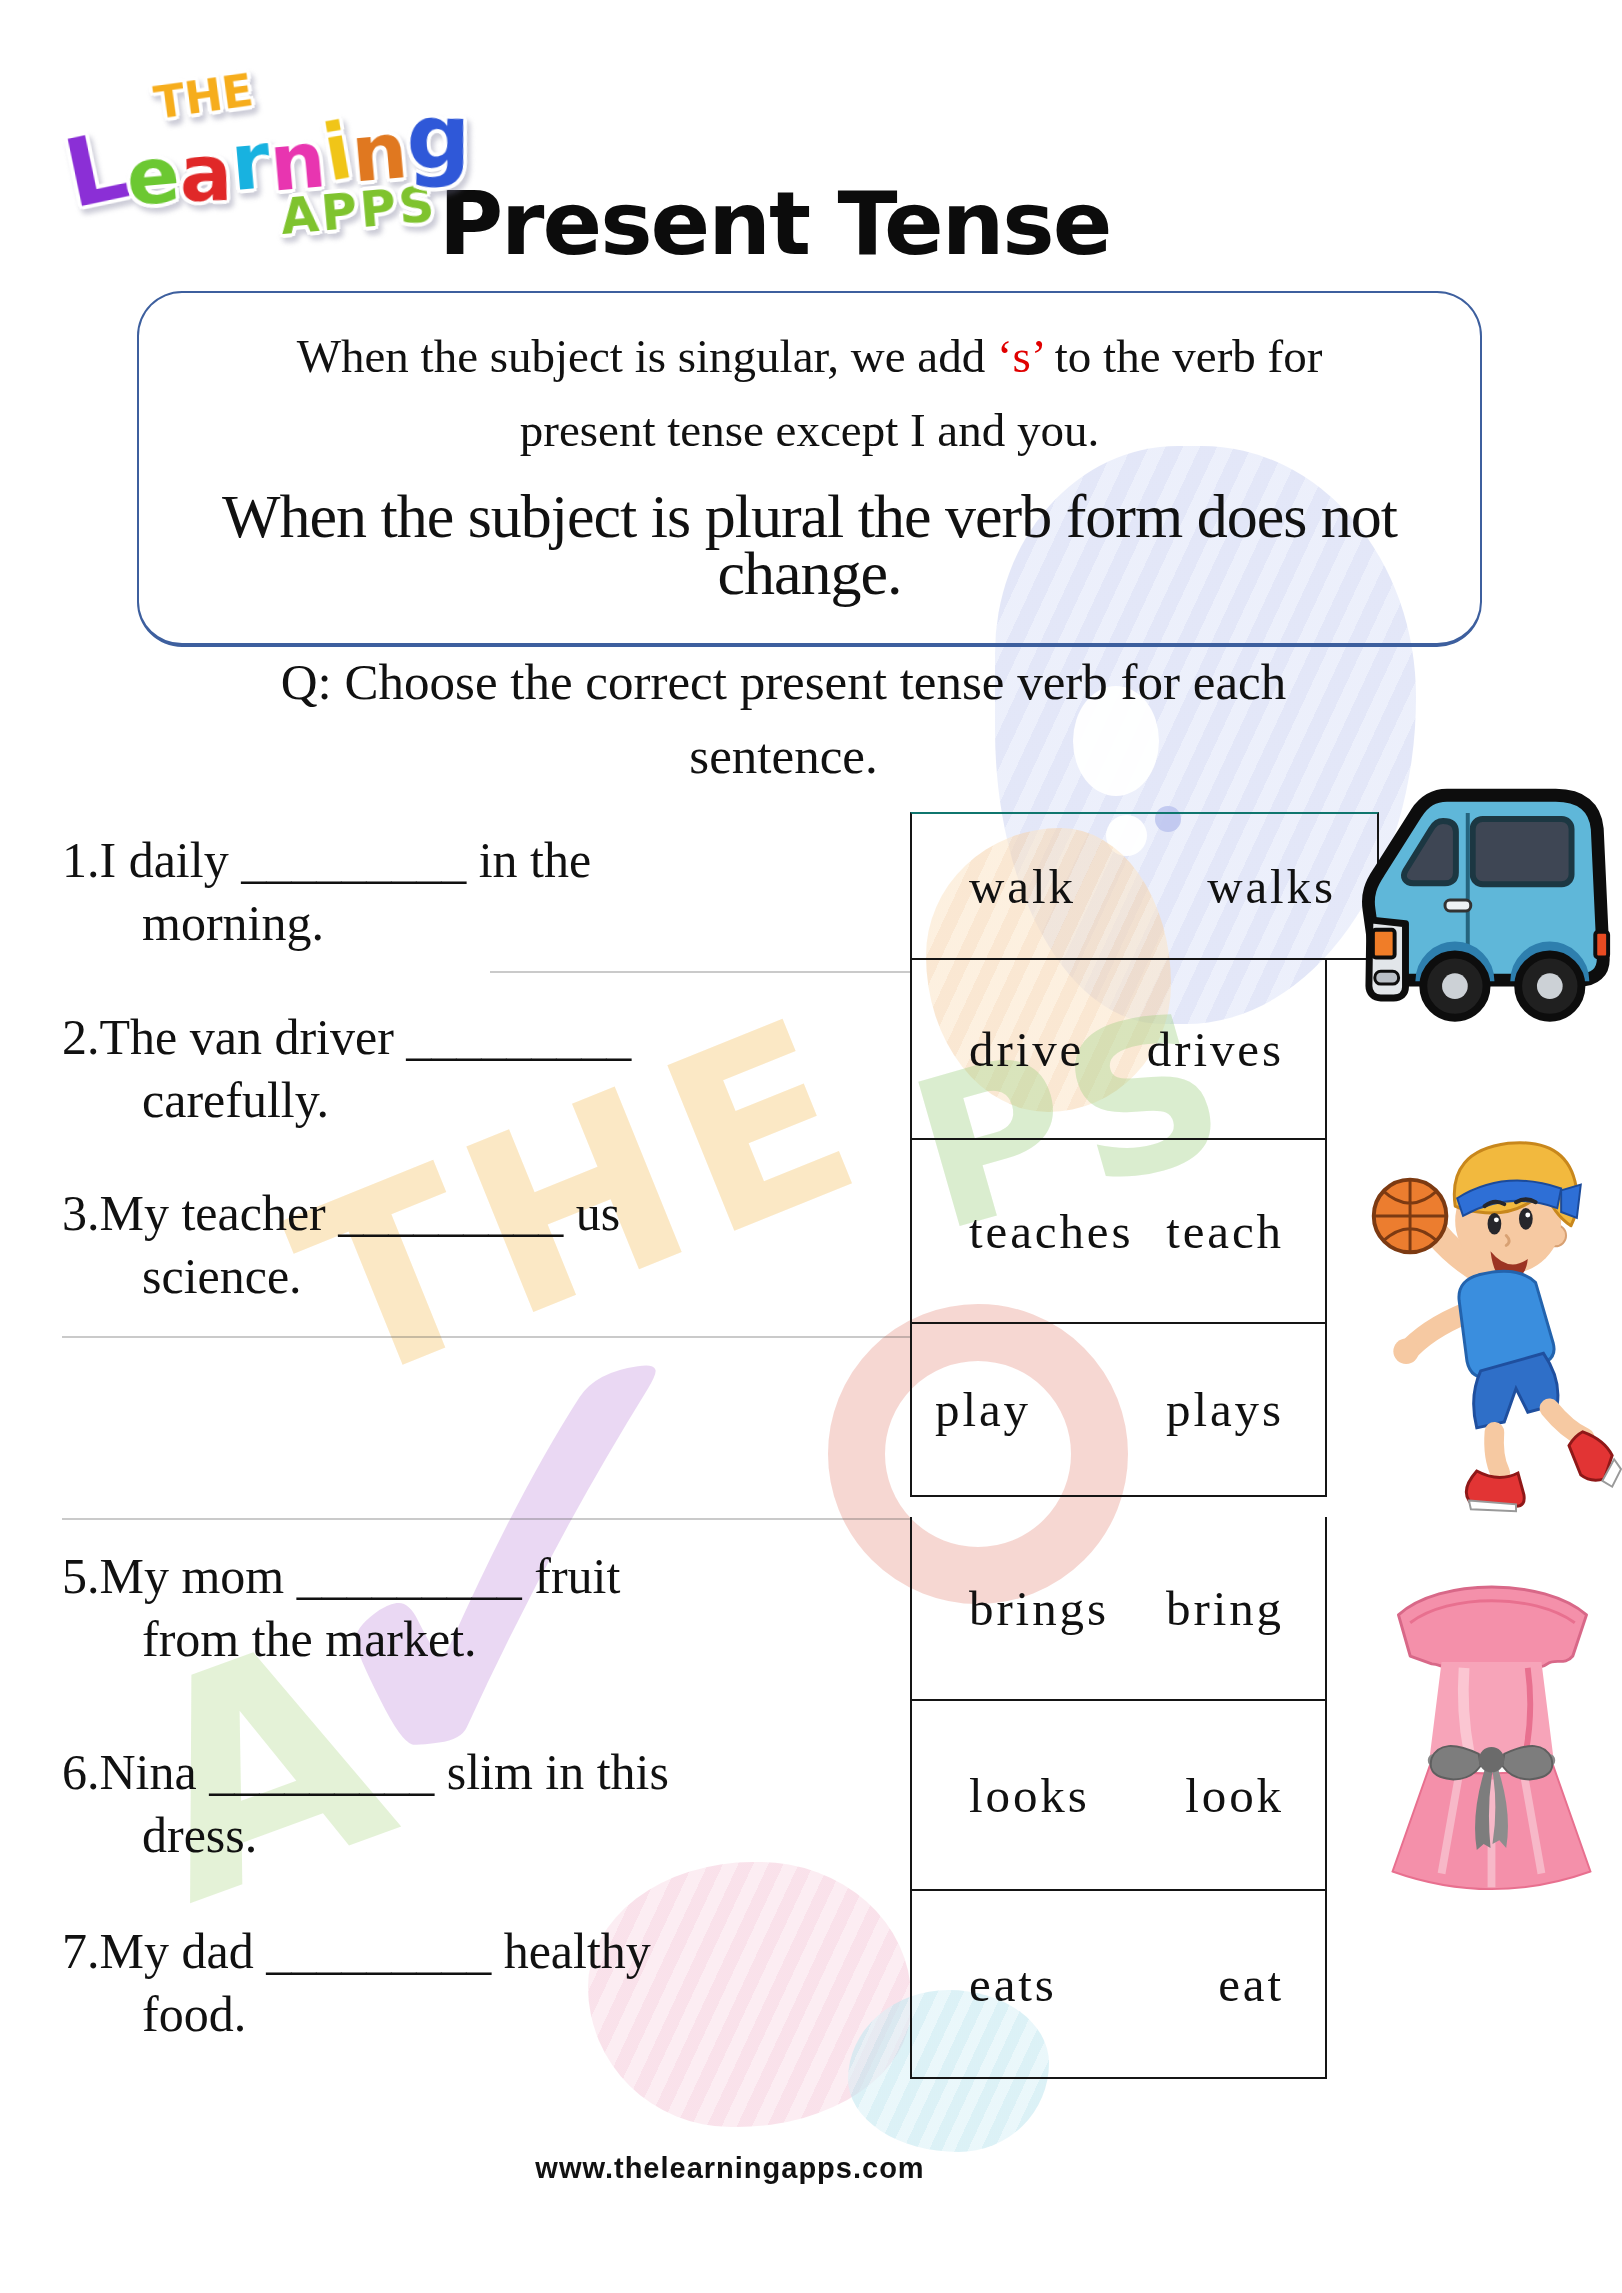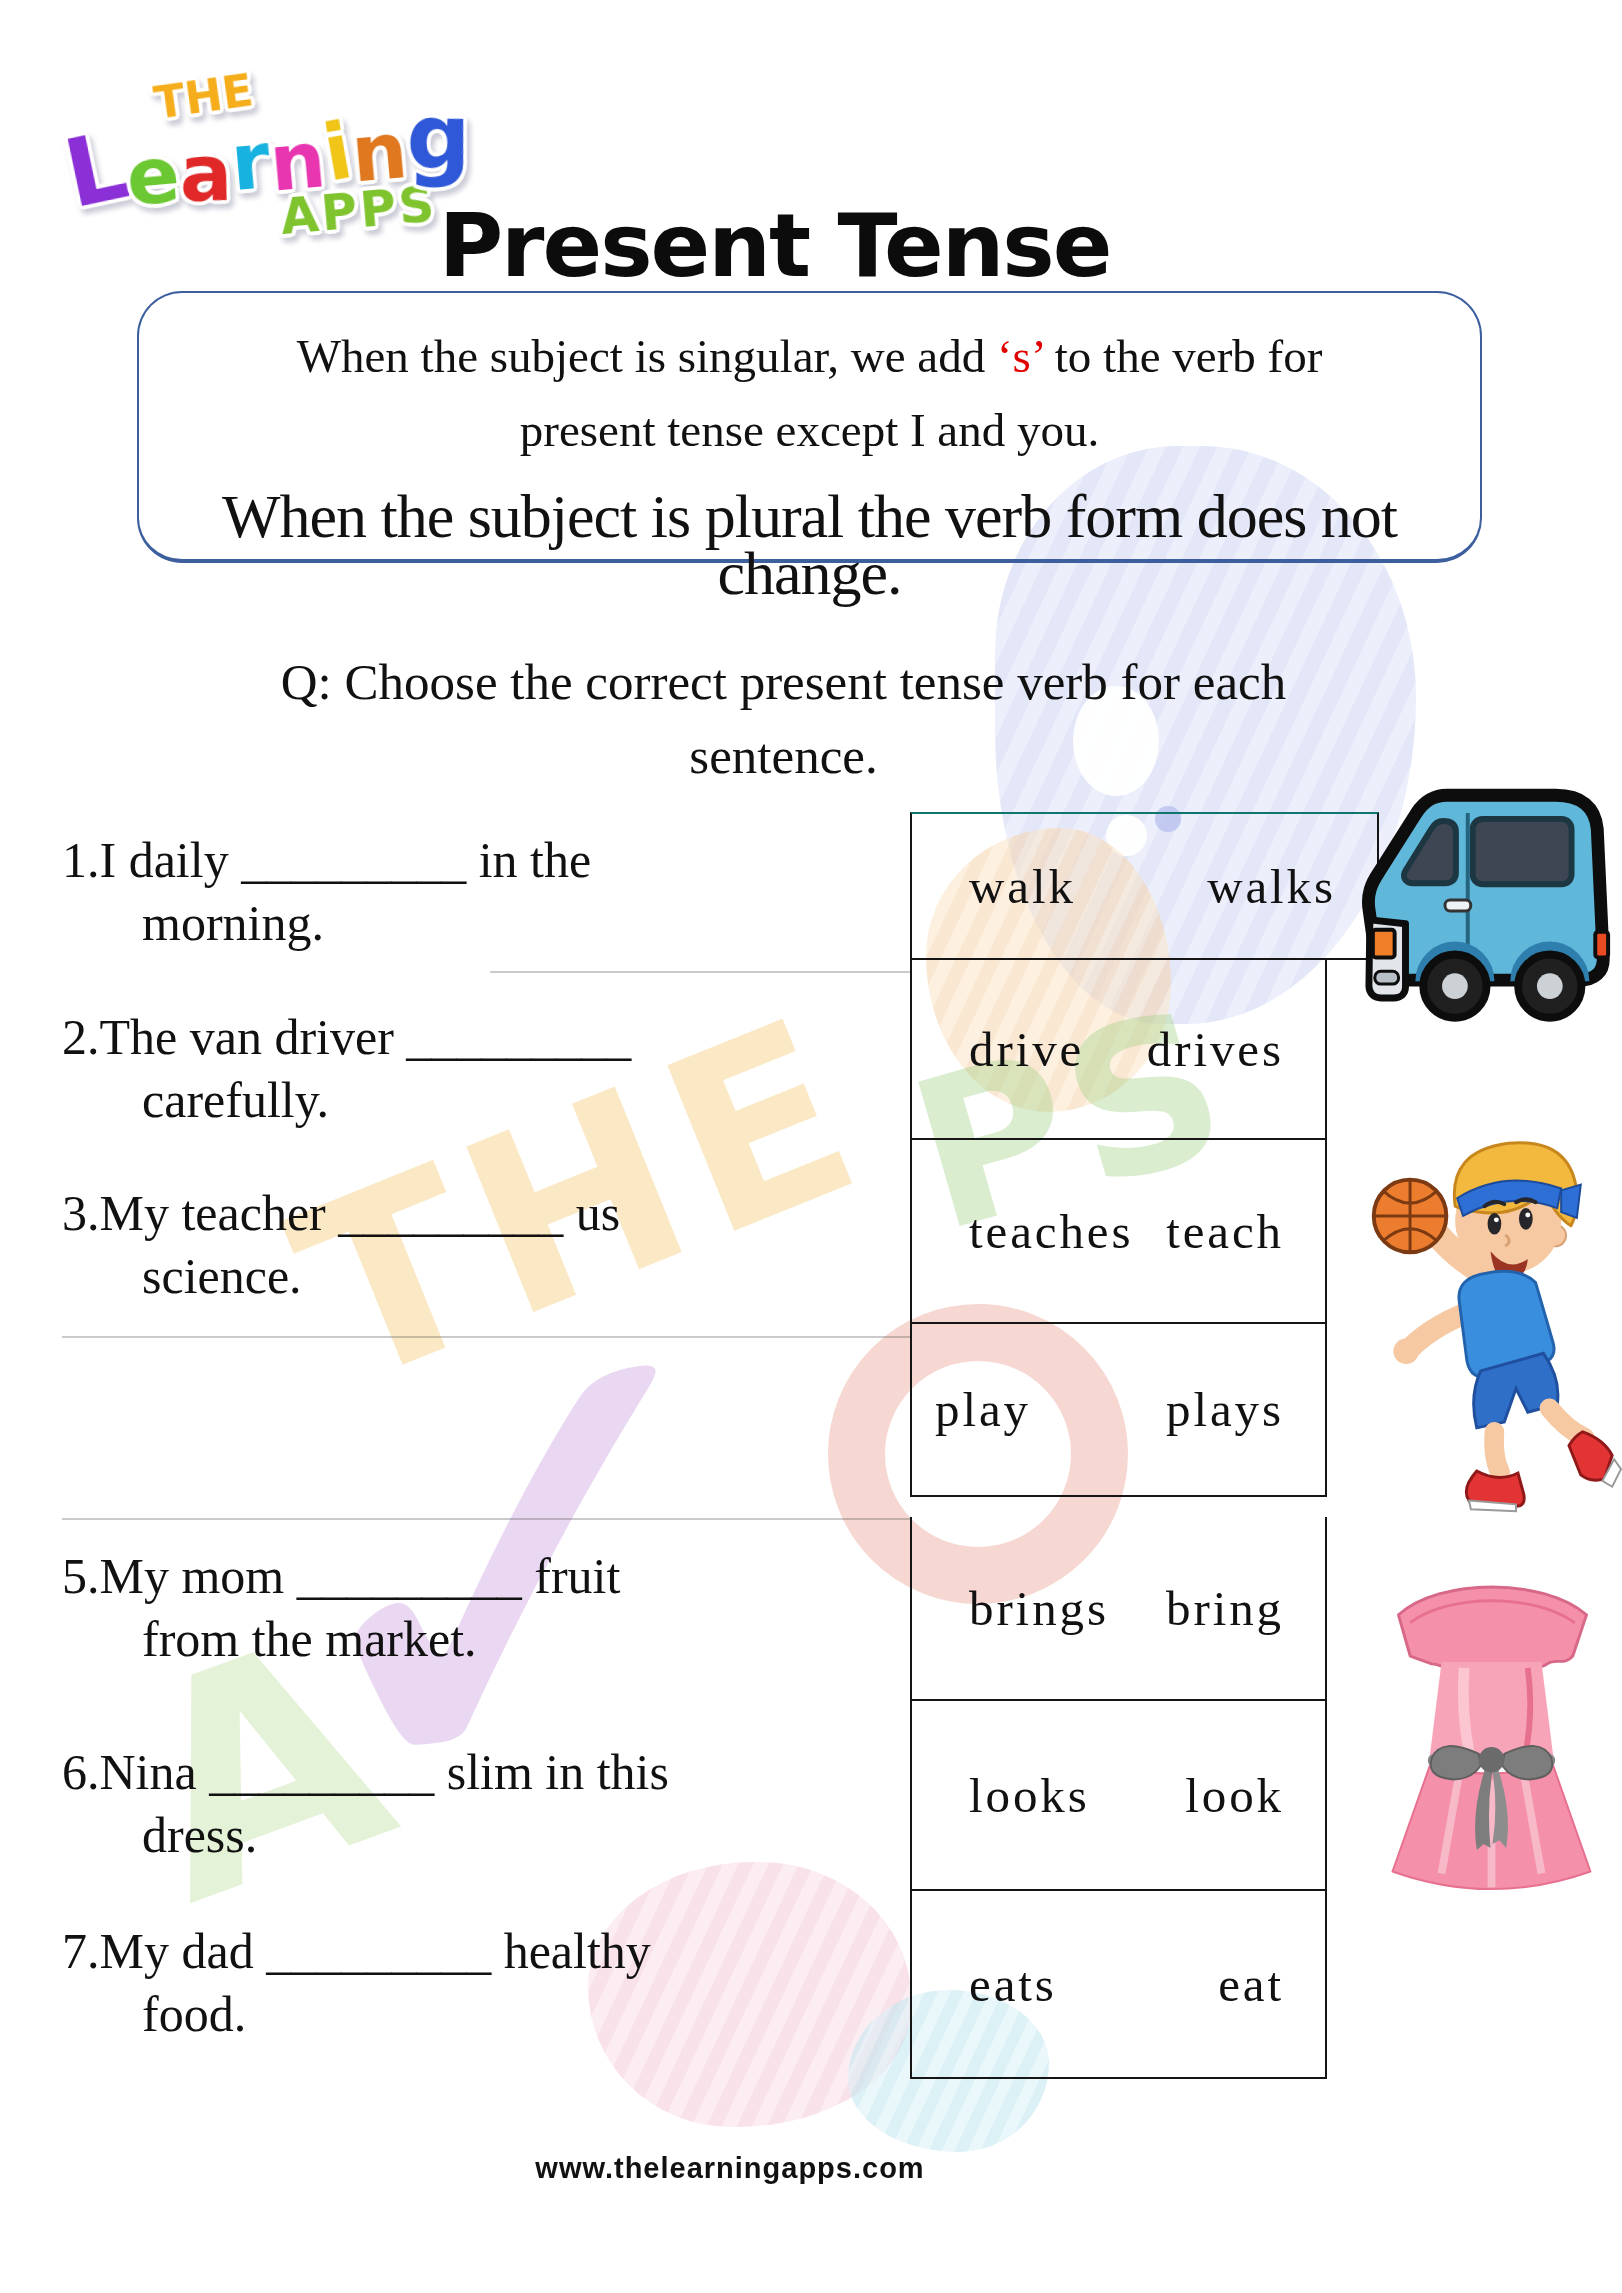--- a/index.html
+++ b/index.html
@@ -51,24 +51,24 @@
   .logo-learning .lt1{color:#6cc832;transform:translateY(7.8px);}
   .logo-learning .lt2{color:#e02828;transform:translateY(9.8px) rotate(4deg);}
   .logo-learning .lt3{color:#18b2e0;transform:translateY(2px);}
   .logo-learning .lt4{color:#e835b0;transform:translateY(5.9px);}
   .logo-learning .lt5{color:#f0c518;transform:rotate(-5deg);}
   .logo-learning .lt6{color:#e07820;transform:translateY(3.9px);}
   .logo-learning .lt7{color:#2f58d8;transform:translateY(-2px) rotate(5deg);font-size:90px;}
   .logo-apps{display:block;margin-left:210px;margin-top:-17.6px;font-size:49px;color:#7fc32e;letter-spacing:2.9px;}
 
   
-  .title{position:absolute;left:314px;top:202px;width:921px;z-index:2;text-align:center;
+  .title{position:absolute;left:314px;top:180px;width:921px;z-index:2;text-align:center;
          font-family:"DejaVu Sans",sans-serif;font-weight:bold;font-size:88px;line-height:1;
          letter-spacing:-2px;color:#0c0c0c;}
-  .infobox{position:absolute;left:137px;top:291px;width:1345px;height:272px;box-sizing:border-box;
+  .infobox{position:absolute;left:137px;top:291px;width:1345px;height:356px;box-sizing:border-box;
            border:2.9px solid #3d5f9e;border-bottom-width:4.9px;border-radius:45px;z-index:1;
            text-align:center;background:transparent;}
   .infobox .p1{margin:25.5px 29px 0 29px;font-size:47px;line-height:74px;white-space:pre-line;}
   .infobox .p2{margin:21.6px 29px 0 29px;font-size:62px;line-height:57px;letter-spacing:-1px;}
   .s-red{color:#e00000;}
   .question{position:absolute;left:78px;top:645px;width:1411px;z-index:1;text-align:center;
             font-size:51px;line-height:74px;white-space:pre-line;}
 
   
   .sent{position:absolute;left:62px;width:696px;z-index:1;font-size:50px;line-height:63px;

